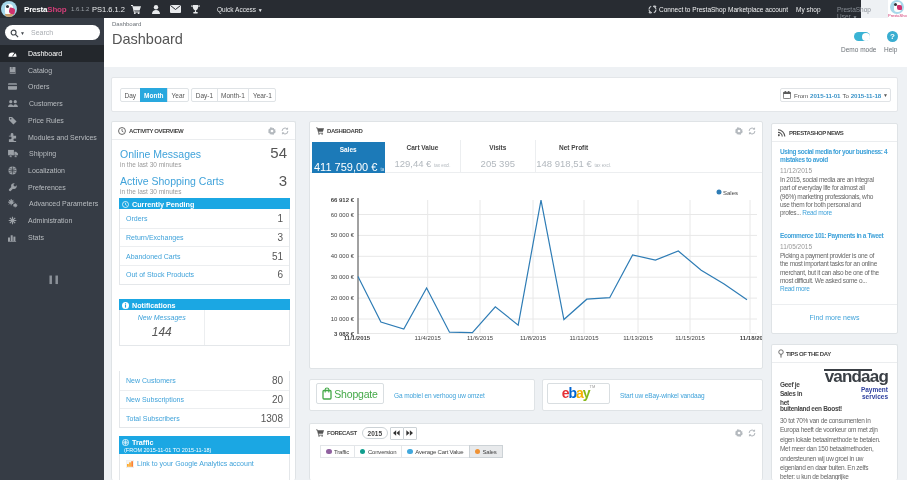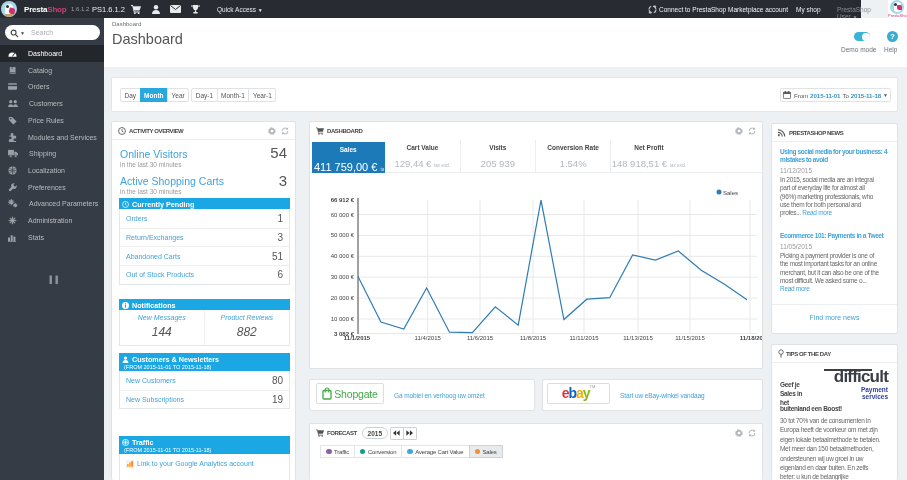--- a/index.html
+++ b/index.html
@@ -224,21 +224,21 @@
           <svg width="8" height="8" viewBox="0 0 10 10">
             <path d="M5 0l.7 1.6 1.7-.5.3 1.7 1.7.3-.5 1.7L10.5 5 8.9 5.9l.5 1.7-1.7.3-.3 1.7-1.7-.5L5 10.5 4.1 8.9l-1.7.5-.3-1.7-1.7-.3.5-1.7L-.5 5 1.1 4.1l-.5-1.7 1.7-.3.3-1.7 1.7.5z" fill="#b4b9be"></path>
             <circle cx="5" cy="5" r="1.7" fill="#fff"></circle>
           </svg>
           <svg width="8" height="8" viewBox="0 0 10 10" style="margin-left:5px;">
             <path d="M1.5 5A3.5 3.5 0 0 1 8 3M8.5 5A3.5 3.5 0 0 1 2 7" stroke="#b4b9be" stroke-width="1.3" fill="none"></path>
             <path d="M8.8 0.2v3h-3z" fill="#b4b9be"></path>
             <path d="M1.2 9.8v-3h3z" fill="#b4b9be"></path>
           </svg>
         </span></div>
-    <div class="abs" style="left:8px;top:26px;font-size:10.5px;color:#41a3da;">Online Visitors</div>
+    <div class="abs" style="left:8px;top:26px;font-size:10.5px;color:#41a3da;">Online Messages</div>
     <div class="abs" style="right:8px;top:22px;font-size:15px;color:#555;">54</div>
     <div class="abs" style="left:8px;top:39px;font-size:6.5px;color:#999;">in the last 30 minutes</div>
     <div class="abs" style="left:8px;top:53px;font-size:10.5px;color:#41a3da;">Active Shopping Carts</div>
     <div class="abs" style="right:8px;top:50px;font-size:15px;color:#555;">3</div>
     <div class="abs" style="left:8px;top:66px;font-size:6.5px;color:#999;">in the last 30 minutes</div>
     <div class="bluebar" style="top:76px;height:11px;">
         <div class="bb1" style="padding-top:1.5px;"><svg class="bicon" width="7" height="7" viewBox="0 0 10 10">
             <circle cx="5" cy="5" r="4.3" stroke="#fff" stroke-width="1.1" fill="none"></circle>
             <path d="M5 2.5V5.2L6.8 6.3" stroke="#fff" stroke-width="1" fill="none"></path>
           </svg>Currently Pending</div>
@@ -266,40 +266,33 @@
             <circle cx="5" cy="5" r="5" fill="#fff"></circle>
             <rect x="4.2" y="4" width="1.6" height="4" fill="#1ba7e3"></rect>
             <rect x="4.2" y="1.8" width="1.6" height="1.6" fill="#1ba7e3"></rect>
           </svg>Notifications</div>
       </div>
     <div class="wbox" style="top:188px;height:36px;display:flex;font-style:italic;">
       <div style="width:50%;border-right:1px solid #eceef0;text-align:center;">
           <div style="font-size:7px;color:#41a3da;margin-top:4px;">New Messages</div>
           <div style="font-size:12px;color:#555;margin-top:4px;">144</div>
         </div>
-      <div style="width:50%;text-align:center;">
-          <div style="font-size:7px;color:#41a3da;margin-top:4px;">Product Reviews</div>
-          <div style="font-size:12px;color:#555;margin-top:4px;">882</div>
-        </div>
-    </div>
-    <div class="bluebar" style="top:231px;height:18px;">
-        <div class="bb1"><svg class="bicon" width="7" height="7" viewBox="0 0 10 10">
-            <circle cx="5" cy="3" r="2.4" fill="#fff"></circle>
-            <path d="M0.8 10c0-2.8 1.8-4.3 4.2-4.3S9.2 7.2 9.2 10z" fill="#fff"></path>
-          </svg>Customers &amp; Newsletters</div>
-        <div class="bb2">(FROM 2015-11-01 TO 2015-11-18)</div>
-      </div>
+    </div>
     <div class="wbox" style="top:249px;">
       <div class="wrow">
           <span class="lbl">New Customers</span>
           <span class="val">80</span>
         </div>
       <div class="wrow">
           <span class="lbl">New Subscriptions</span>
-          <span class="val">19</span>
+          <span class="val">20</span>
+        </div>
+      <div class="wrow">
+          <span class="lbl">Total Subscribers</span>
+          <span class="val">1308</span>
         </div>
     </div>
     <div class="bluebar" style="top:314px;height:18px;">
         <div class="bb1"><svg class="bicon" width="7" height="7" viewBox="0 0 10 10">
             <circle cx="5" cy="5" r="4.5" fill="none" stroke="#fff" stroke-width="1"></circle>
             <path d="M5 .5v9M.5 5h9M1.5 2.5c2 1.5 5 1.5 7 0M1.5 7.5c2-1.5 5-1.5 7 0" stroke="#fff" stroke-width=".8" fill="none"></path>
           </svg>Traffic</div>
         <div class="bb2">(FROM 2015-11-01 TO 2015-11-18)</div>
       </div>
     <div class="wbox" style="top:332px;height:27px;">
@@ -334,25 +327,21 @@
       <div class="kpi" style="position:relative;background:#1c7ab8;border-color:#1c7ab8;margin:2px 0 0 2px;width:73.3px;height:31px;">
           <div class="kl" style="color:#fff;margin-top:4px;">Sales</div>
           <div class="abs" style="left:2px;bottom:0px;font-size:11px;color:#fff;white-space:nowrap;">411 759,00 € <span style="font-size:4.5px;color:#cfe3f0;">tax excl.</span></div>
         </div>
       <div class="kpi">
           <div class="kl">Cart Value</div>
           <div class="kv">129,44 € <span class="kt">tax excl.</span></div>
         </div>
       <div class="kpi">
           <div class="kl">Visits</div>
-          <div class="kv">205 939</div>
-        </div>
-      <div class="kpi">
-          <div class="kl">Conversion Rate</div>
-          <div class="kv">1.54%</div>
+          <div class="kv">205 395</div>
         </div>
       <div class="kpi" style="border-right:none;">
           <div class="kl">Net Profit</div>
           <div class="kv">148 918,51 € <span class="kt">tax excl.</span></div>
         </div>
     </div>
     <svg class="abs" style="left:0;top:51px;" width="452" height="196" viewBox="0 0 452 196">
       <g transform="translate(0,-51)">
       <g stroke="#e8e8e8" stroke-width="1">
         <line x1="48" y1="92.5" x2="447" y2="92.5"></line>
@@ -463,20 +452,20 @@
     <div class="abs" style="left:8px;top:119px;font-size:6.5px;color:#999;">11/05/2015</div>
     <div class="abs" style="left:8px;top:128px;width:116px;font-size:6.5px;color:#666;line-height:8.3px;letter-spacing:-0.3px;white-space:nowrap;">Picking a payment provider is one of<br>the most important tasks for an online<br>merchant, but it can also be one of the<br>most difficult. We asked some o...<br><span class="blue">Read more</span></div>
     <div class="abs" style="left:0;top:180px;width:125px;border-top:1px solid #eceef0;"></div>
     <div class="abs blue" style="left:0;top:190px;width:125px;font-size:7px;text-align:center;">Find more news</div>
   </div>
   <div class="abs panel" id="tips" style="left:771px;top:344px;width:127px;height:136px;border-bottom:none;">
     <div class="phead"><svg class="bicon" width="6" height="9" viewBox="0 0 8 11" style="margin-right:2px;">
           <circle cx="4" cy="3.6" r="3" stroke="#555" stroke-width="1.1" fill="none"></circle>
           <path d="M2.7 7.4h2.6M2.7 8.9h2.6M3.2 10.4h1.6" stroke="#555" stroke-width="0.9"></path>
         </svg>TIPS OF THE DAY</div>
-    <div class="abs" style="left:45px;top:22.3px;width:71px;text-align:right;font-size:17px;font-weight:bold;color:#3a3f45;letter-spacing:-0.8px;line-height:19px;">difficult</div>
+    <div class="abs" style="left:45px;top:22.3px;width:71px;text-align:right;font-size:17px;font-weight:bold;color:#3a3f45;letter-spacing:-0.8px;line-height:19px;">vandaag</div>
     <div class="abs" style="left:52px;top:24.2px;width:48px;height:2.2px;background:#3a3f45;"></div>
     <div class="abs" style="left:45px;top:42px;width:71px;text-align:right;font-size:6.5px;font-weight:bold;color:#2d3f9e;line-height:6.6px;">Payment<br>services</div>
     <div class="abs" style="left:8px;top:34.5px;width:30px;font-size:6.5px;font-weight:bold;color:#444;line-height:9.3px;letter-spacing:-0.3px;">Geef je Sales in het</div>
     <div class="abs" style="left:8px;top:59.5px;width:114px;font-size:6.5px;font-weight:bold;color:#444;letter-spacing:-0.3px;">buitenland een Boost!</div>
     <div class="abs" style="left:8px;top:71px;width:118px;font-size:6.5px;color:#666;line-height:9.4px;letter-spacing:-0.3px;white-space:nowrap;">30 tot 70% van de consumenten in<br>Europa heeft de voorkeur om met zijn<br>eigen lokale betaalmethode te betalen.<br>Met meer dan 150 betaalmethoden,<br>ondersteunen wij uw groei in uw<br>eigenland en daar buiten. En zelfs<br>beter: u kun de belangrijke<br>betaalmethoden activeren met een...</div>
   </div>
 </div>
 
 </body></html>

